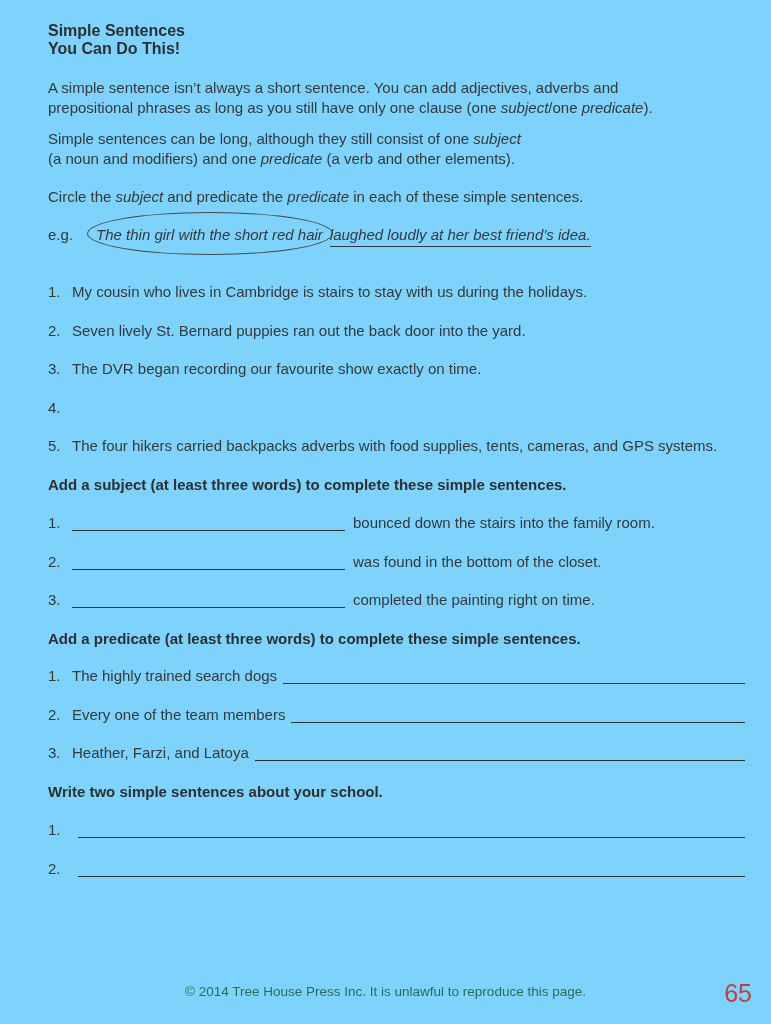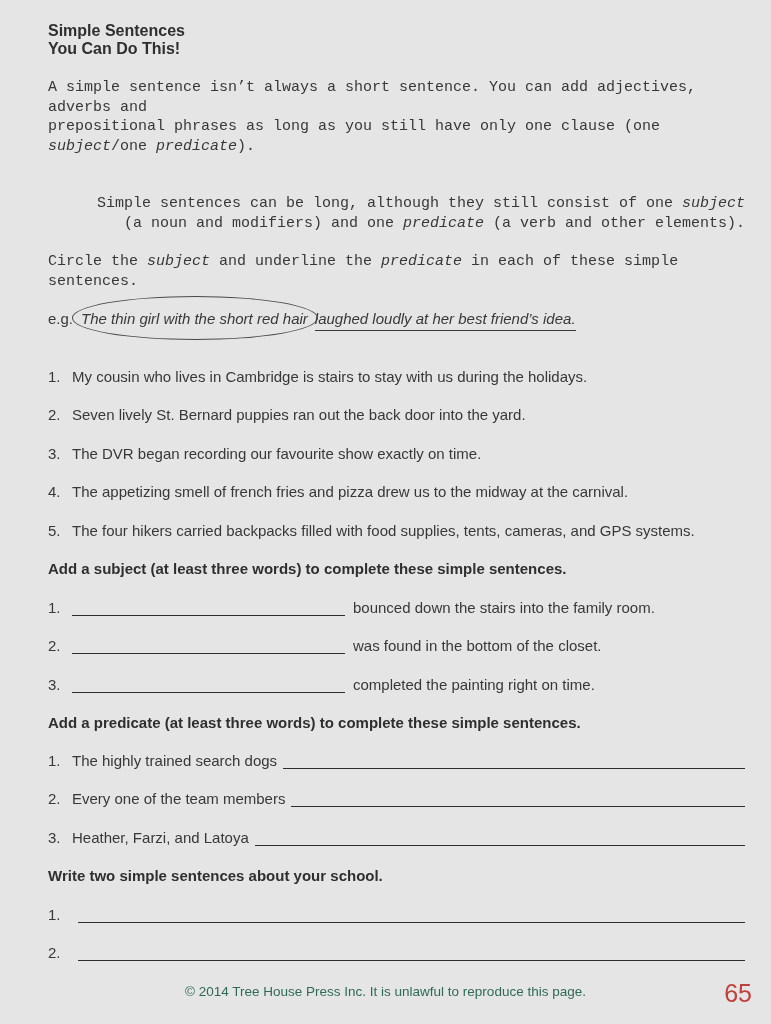--- a/index.html
+++ b/index.html
@@ -6,38 +6,38 @@
     --ink: #383838;
     --rule: #2e2e2e;
     --footer-green: #2e6b52;
     --page-red: #c0403c;
   }
   html, body { margin: 0; padding: 0; background: #fff; }
   .page {
     position: relative;
     width: 771px;
     height: 1024px;
-    background: #e5e5e5;
+    background: #7dd3fc;
     font-family: "Liberation Sans", sans-serif;
     font-size: 15px;
     color: var(--ink);
     overflow: hidden;
   }
   .content { padding: 22px 26px 0 48px; }
 
   .title-block { line-height: 18px; }
   .title { font-weight: bold; font-size: 16px; color: #2f2f2f; }
 
-  .para { margin: 20px 0 0 0; line-height: 19.5px; font-family: Liberation Mono, monospace; }
-  .para.p2 { margin-top: 38px; text-align: right; }
+  .para { margin: 20px 0 0 0; line-height: 19.5px; }
+  .para.p2 { margin-top: 12px; }
   .para.instr { margin-top: 19px; }
   .it { font-style: italic; }
 
   .example { margin-top: 18px; line-height: 19.5px; white-space: nowrap; }
-  .eg { margin-right: 8px; }
+  .eg { margin-right: 23px; }
   .subj-wrap { position: relative; font-style: italic; display: inline-block; }
   .ellipse {
     position: absolute;
     left: -9px; right: -10px; top: -13px; bottom: -11px;
     border: 1.4px solid #4a4a4a;
     border-radius: 50%;
     pointer-events: none;
   }
   .pred {
     font-style: italic;
@@ -90,44 +90,43 @@
 
     <div class="title-block">
       <div class="title">Simple Sentences</div>
       <div class="title">You Can Do This!</div>
     </div>
 
     <p class="para"><span>A simple sentence isn’t always a short sentence. You can add adjectives, adverbs and</span><br><span>prepositional phrases as long as you still have only one clause (one </span><span class="it">subject</span><span>/one </span><span class="it">predicate</span><span>).</span></p>
 
     <p class="para p2"><span>Simple sentences can be long, although they still consist of one </span><span class="it">subject</span><br><span>(a noun and modifiers) and one </span><span class="it">predicate</span><span> (a verb and other elements).</span></p>
 
-    <p class="para instr"><span>Circle the </span><span class="it">subject</span><span> and underline the </span><span class="it">predicate</span><span> in each of these simple sentences.</span></p>
+    <p class="para instr"><span>Circle the </span><span class="it">subject</span><span> and predicate the </span><span class="it">predicate</span><span> in each of these simple sentences.</span></p>
 
     <div class="example"><span class="eg">e.g.</span><span class="subj-wrap"><span class="ellipse"></span><span>The thin girl with the short red hair</span></span><span class="pred">laughed loudly at her best friend’s idea.</span></div>
 
     <div class="list">
       <div class="row">
           <span class="num">1.</span>
           <span class="txt">My cousin who lives in Cambridge is stairs to stay with us during the holidays.</span>
         </div>
       <div class="row">
           <span class="num">2.</span>
           <span class="txt">Seven lively St. Bernard puppies ran out the back door into the yard.</span>
         </div>
       <div class="row">
           <span class="num">3.</span>
           <span class="txt">The DVR began recording our favourite show exactly on time.</span>
         </div>
       <div class="row">
           <span class="num">4.</span>
-          <span class="txt">The appetizing smell of french fries and pizza drew us to the midway at the carnival.</span>
         </div>
       <div class="row">
           <span class="num">5.</span>
-          <span class="txt">The four hikers carried backpacks filled with food supplies, tents, cameras, and GPS systems.</span>
+          <span class="txt">The four hikers carried backpacks adverbs with food supplies, tents, cameras, and GPS systems.</span>
         </div>
     </div>
 
     <div class="heading">Add a subject (at least three words) to complete these simple sentences.</div>
     <div class="rows">
       <div class="row">
           <span class="num">1.</span>
           <span class="blank fixed"></span>
           <span class="txt after-blank">bounced down the stairs into the family room.</span>
         </div>

